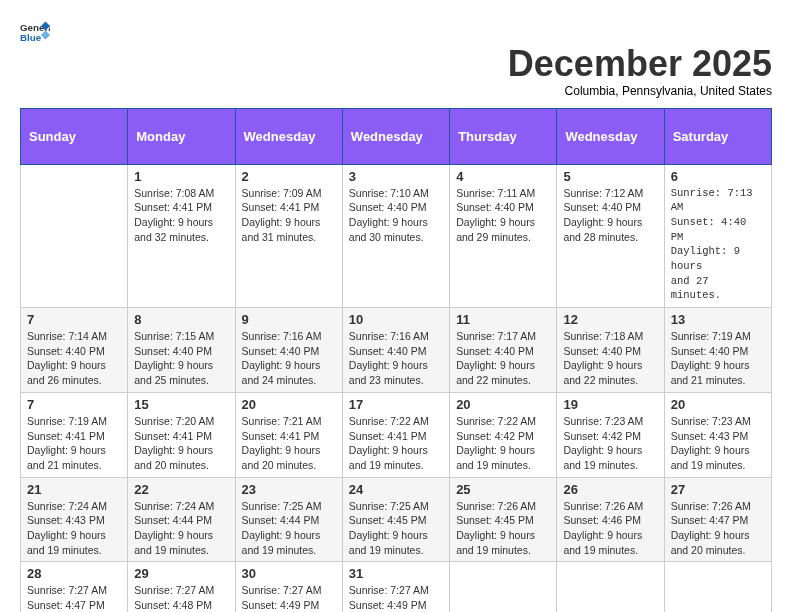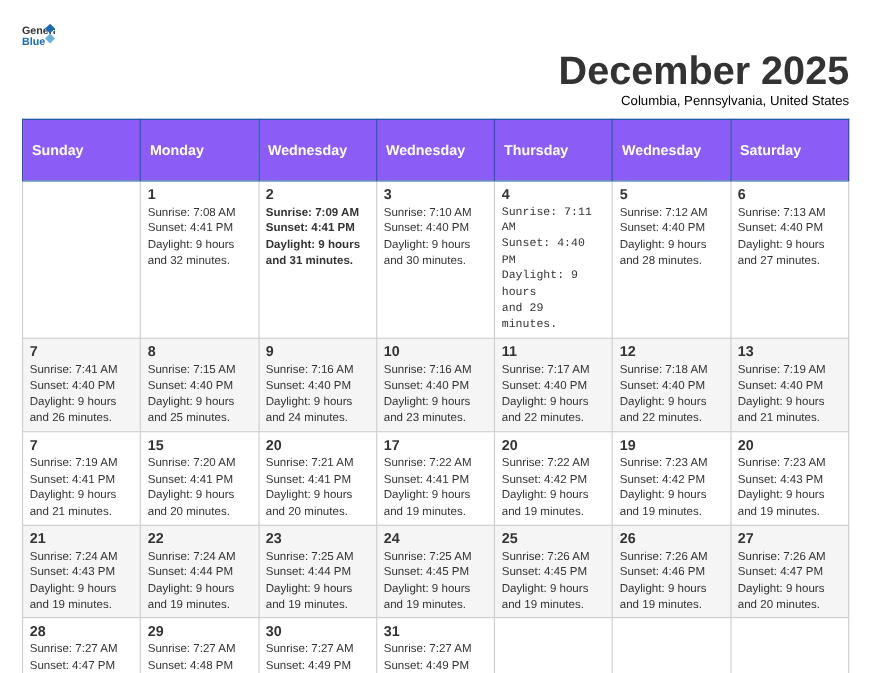--- a/index.html
+++ b/index.html
@@ -115,58 +115,58 @@
         <td class="empty-cell"></td>
         <td>
           <span class="day-number">1</span>
           <div class="day-info" style="white-space: pre-line;">Sunrise: 7:08 AM
 Sunset: 4:41 PM
 Daylight: 9 hours
 and 32 minutes.</div>
         </td>
         <td>
           <span class="day-number">2</span>
-          <div class="day-info" style="white-space: pre-line; font-weight: bold;">Sunrise: 7:09 AM
+          <div class="day-info" style="white-space: pre-line;">Sunrise: 7:09 AM
 Sunset: 4:41 PM
 Daylight: 9 hours
 and 31 minutes.</div>
         </td>
         <td>
           <span class="day-number">3</span>
           <div class="day-info" style="white-space: pre-line;">Sunrise: 7:10 AM
 Sunset: 4:40 PM
 Daylight: 9 hours
 and 30 minutes.</div>
         </td>
         <td>
           <span class="day-number">4</span>
-          <div class="day-info" style="white-space: pre-line; font-family: Liberation Mono, monospace;">Sunrise: 7:11 AM
+          <div class="day-info" style="white-space: pre-line;">Sunrise: 7:11 AM
 Sunset: 4:40 PM
 Daylight: 9 hours
 and 29 minutes.</div>
         </td>
         <td>
           <span class="day-number">5</span>
           <div class="day-info" style="white-space: pre-line;">Sunrise: 7:12 AM
 Sunset: 4:40 PM
 Daylight: 9 hours
 and 28 minutes.</div>
         </td>
         <td>
           <span class="day-number">6</span>
-          <div class="day-info" style="white-space: pre-line;">Sunrise: 7:13 AM
+          <div class="day-info" style="white-space: pre-line; font-family: Liberation Mono, monospace;">Sunrise: 7:13 AM
 Sunset: 4:40 PM
 Daylight: 9 hours
 and 27 minutes.</div>
         </td>
       </tr>
       <tr>
         <td>
           <span class="day-number">7</span>
-          <div class="day-info" style="white-space: pre-line;">Sunrise: 7:41 AM
+          <div class="day-info" style="white-space: pre-line;">Sunrise: 7:14 AM
 Sunset: 4:40 PM
 Daylight: 9 hours
 and 26 minutes.</div>
         </td>
         <td>
           <span class="day-number">8</span>
           <div class="day-info" style="white-space: pre-line;">Sunrise: 7:15 AM
 Sunset: 4:40 PM
 Daylight: 9 hours
 and 25 minutes.</div>

